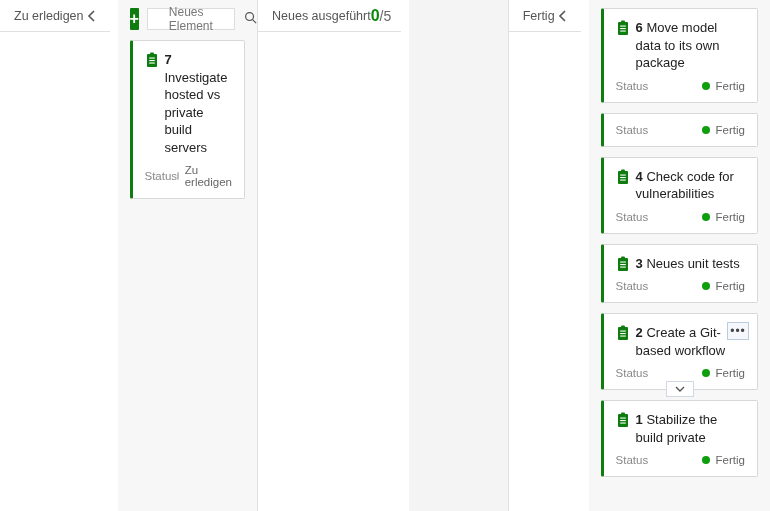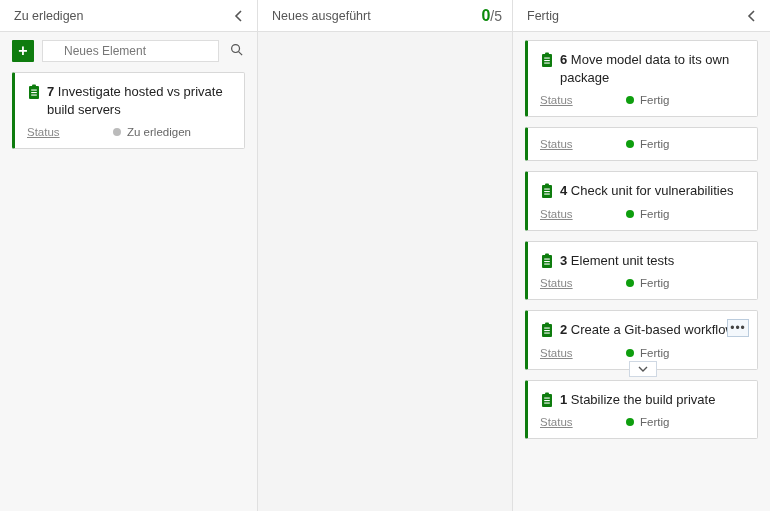--- a/index.html
+++ b/index.html
@@ -11,22 +11,22 @@
     width: 770px;
     height: 511px;
     overflow: hidden;
   }
   .board {
     display: flex;
     height: 100%;
   }
   .col {
     display: flex;
-    flex-direction: column;
     border-right: 1px solid #e0e0e0;
+    gap: 8px;
   }
   .col:last-child { border-right: none; }
   .col-todo { width: 258px; }
   .col-doing { width: 255px; }
   .col-done { flex: 1; }
 
   .col-header {
     display: flex;
     align-items: center;
     justify-content: space-between;
@@ -92,21 +92,21 @@
   .clip-icon {
     width:14px; height:16px; flex:0 0 14px;
     margin-top:1px;
   }
   .card-num { font-weight:600; color:#222; }
   .card-title { color:#222; }
   .status-row {
     display:flex; align-items:center;
     font-size:11.5px; color:#888;
   }
-  .status-label { width:86px;text-decoration:underline; }
+  .status-label { width:86px; }
   .dot {
     width:8px; height:8px; border-radius:50%;
     margin-right:6px; display:inline-block;
   }
   .dot.gray { background:#bbb; }
   .dot.green { background:#0e9e0e; }
   .status-val { color:#666; }
   .card .more {
     position:absolute; top:8px; right:8px;
     width:22px; height:18px;
@@ -222,38 +222,38 @@
         </div>
         <div class="card">
           <div class="card-title-row">
             <span class="clip-icon"><svg width="14" height="16" viewBox="0 0 14 16">
                 <rect x="2" y="2" width="10" height="13" rx="1" fill="#0e7c0e"></rect>
                 <rect x="5" y="0.5" width="4" height="3" rx="1" fill="#0e7c0e"></rect>
                 <rect x="4.2" y="5.5" width="5.6" height="1.1" fill="#fff"></rect>
                 <rect x="4.2" y="8" width="5.6" height="1.1" fill="#fff"></rect>
                 <rect x="4.2" y="10.5" width="5.6" height="1.1" fill="#fff"></rect>
               </svg></span>
-            <span><span class="card-num">4</span> <span class="card-title">Check unit for vulnerabilities</span></span>
-          </div>
-          <div class="status-row">
-            <span class="status-label">Status</span>
-            <span class="dot green"></span>
-            <span class="status-val">Fertig</span>
-          </div>
-        </div>
-        <div class="card">
-          <div class="card-title-row">
-            <span class="clip-icon"><svg width="14" height="16" viewBox="0 0 14 16">
-                <rect x="2" y="2" width="10" height="13" rx="1" fill="#0e7c0e"></rect>
-                <rect x="5" y="0.5" width="4" height="3" rx="1" fill="#0e7c0e"></rect>
-                <rect x="4.2" y="5.5" width="5.6" height="1.1" fill="#fff"></rect>
-                <rect x="4.2" y="8" width="5.6" height="1.1" fill="#fff"></rect>
-                <rect x="4.2" y="10.5" width="5.6" height="1.1" fill="#fff"></rect>
-              </svg></span>
-            <span><span class="card-num">3</span> <span class="card-title">Element unit tests</span></span>
+            <span><span class="card-num">4</span> <span class="card-title">Check code for vulnerabilities</span></span>
+          </div>
+          <div class="status-row">
+            <span class="status-label">Status</span>
+            <span class="dot green"></span>
+            <span class="status-val">Fertig</span>
+          </div>
+        </div>
+        <div class="card">
+          <div class="card-title-row">
+            <span class="clip-icon"><svg width="14" height="16" viewBox="0 0 14 16">
+                <rect x="2" y="2" width="10" height="13" rx="1" fill="#0e7c0e"></rect>
+                <rect x="5" y="0.5" width="4" height="3" rx="1" fill="#0e7c0e"></rect>
+                <rect x="4.2" y="5.5" width="5.6" height="1.1" fill="#fff"></rect>
+                <rect x="4.2" y="8" width="5.6" height="1.1" fill="#fff"></rect>
+                <rect x="4.2" y="10.5" width="5.6" height="1.1" fill="#fff"></rect>
+              </svg></span>
+            <span><span class="card-num">3</span> <span class="card-title">Neues unit tests</span></span>
           </div>
           <div class="status-row">
             <span class="status-label">Status</span>
             <span class="dot green"></span>
             <span class="status-val">Fertig</span>
           </div>
         </div>
         <div class="card">
           <div class="card-title-row">
             <span class="clip-icon"><svg width="14" height="16" viewBox="0 0 14 16">

